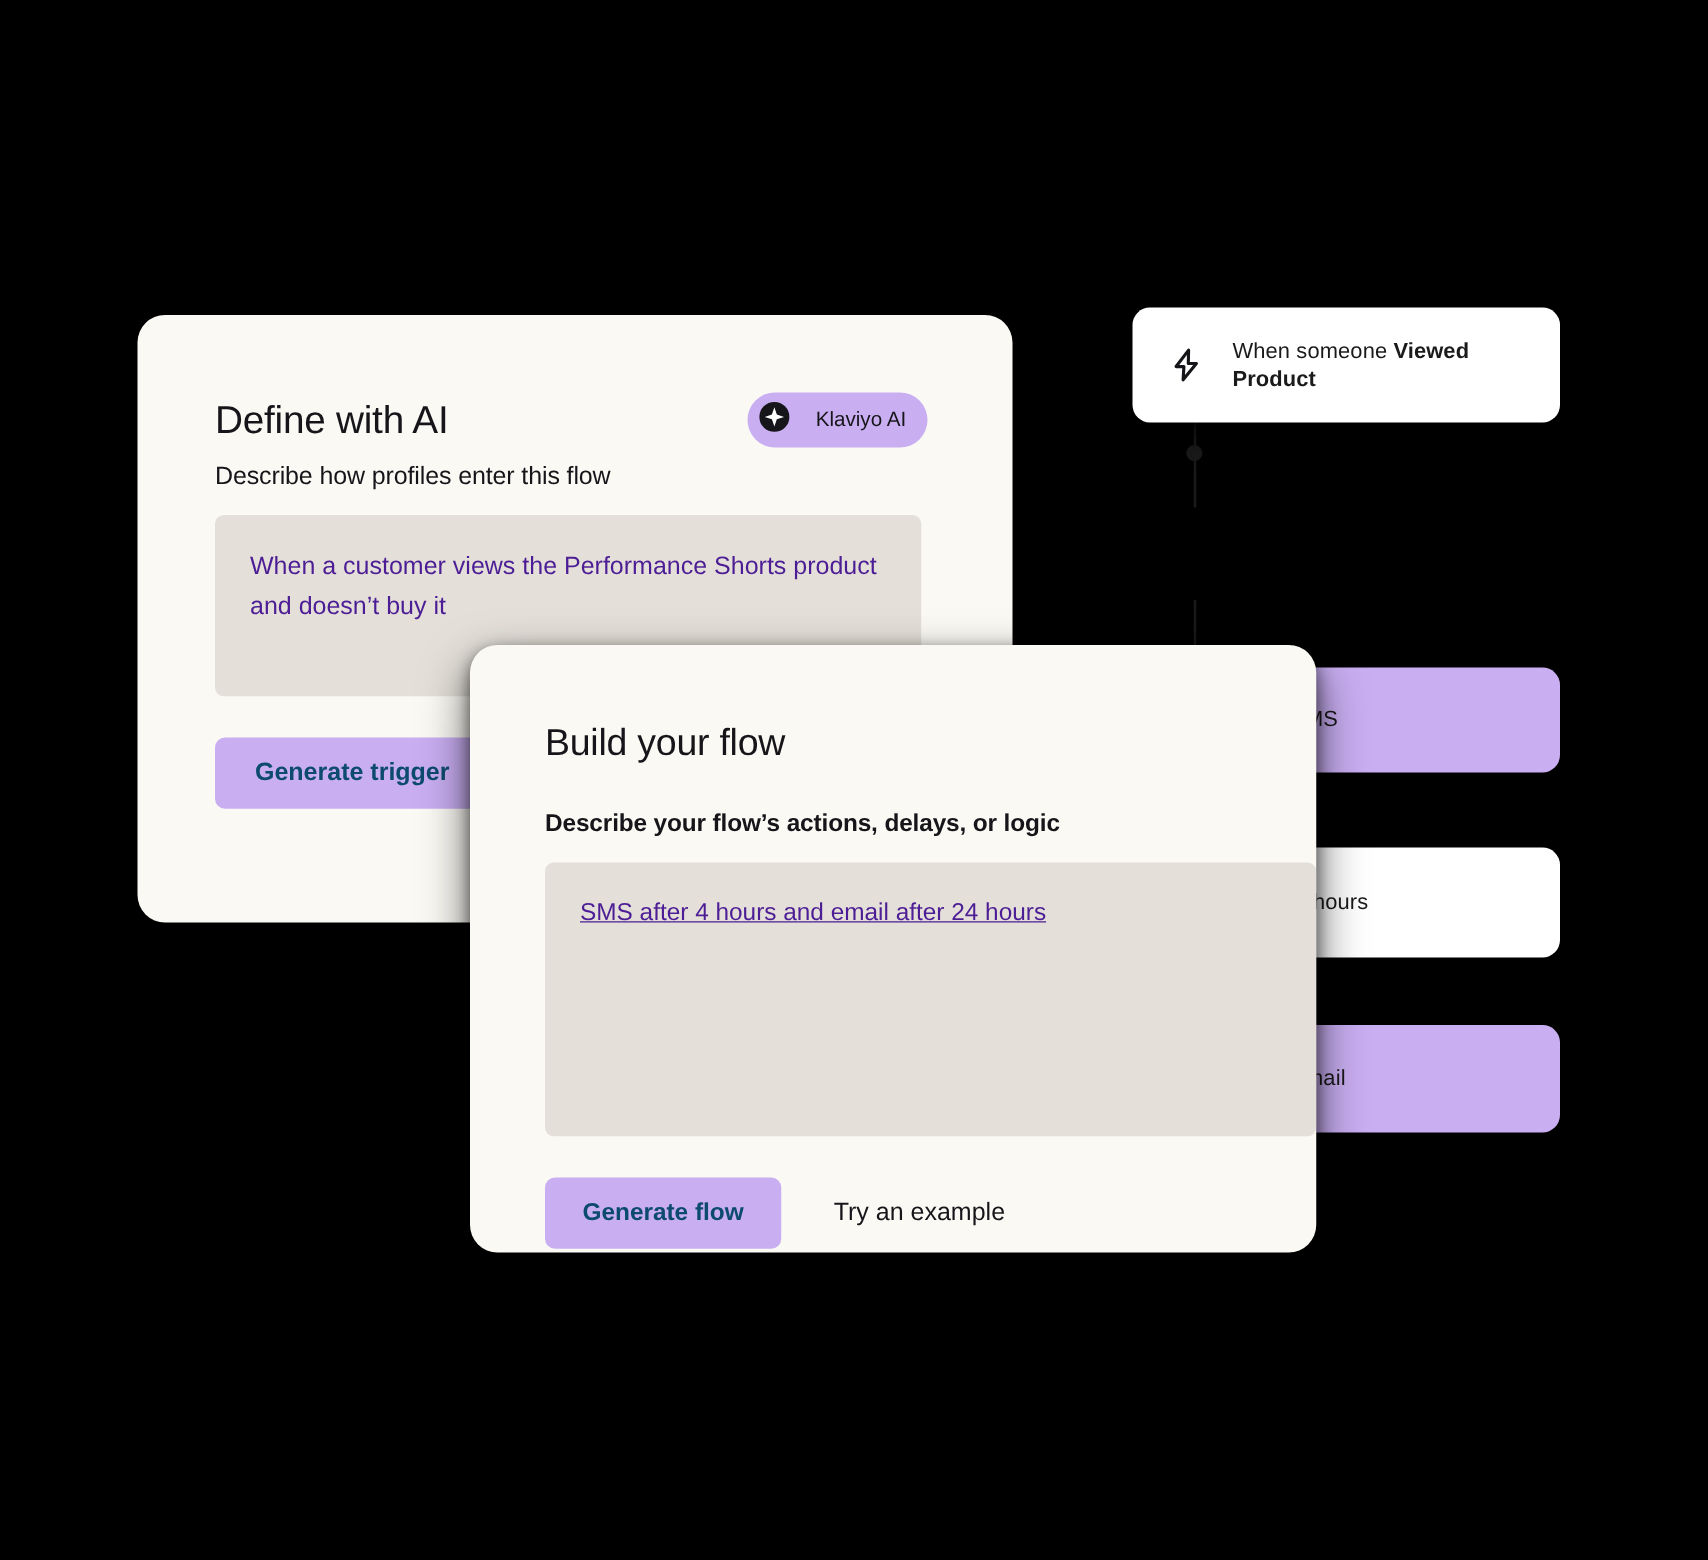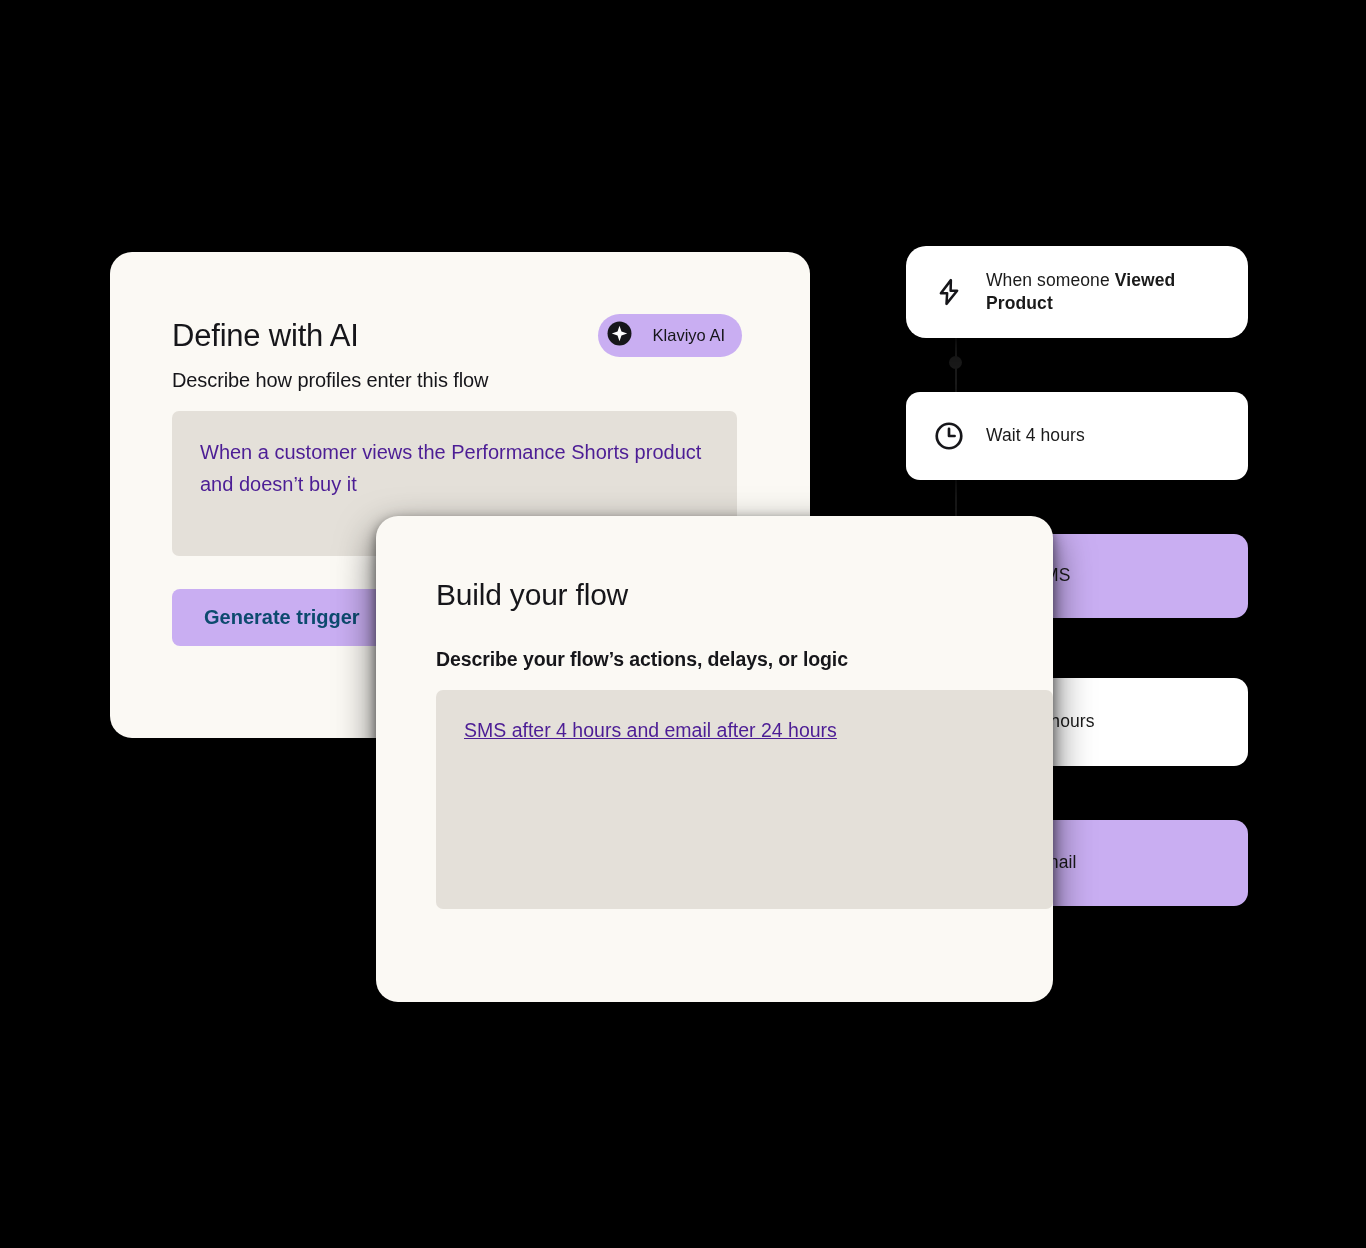--- a/index.html
+++ b/index.html
@@ -126,38 +126,29 @@
 
   <div class="flow-col">
     <div class="connector-line" style="top:338px;height:68px;"></div>
     <div class="connector-dot" style="left:949px;top:356px;"></div>
     <div class="connector-line" style="top:480px;height:62px;"></div>
     <div class="connector-line" style="top:612px;height:76px;"></div>
     <div class="connector-ring" style="left:948px;top:641px;"></div>
     <div class="connector-line" style="top:766px;height:64px;"></div>
   </div>
 
-  <div class="node white" style="top:246px;height:92px;border-radius:20px;">
+  <div class="node white" style="top:246px;height:92px;">
     <span class="node-icon">
       <svg width="30" height="30" viewBox="0 0 24 24" fill="none" stroke="#16161a" stroke-width="2" stroke-linejoin="round" stroke-linecap="round">
         <path d="M13.5 2.5 L5.5 13 h5 L10 21.5 L18.5 11 h-5.2 Z"></path>
       </svg>
     </span>
     <span class="node-label"><span>When someone </span><b>Viewed Product</b></span>
   </div>
 
-  <div class="node white" style="top:392px;height:88px;">
-    <span class="node-icon">
-      <svg width="32" height="32" viewBox="0 0 24 24" fill="none" stroke="#16161a" stroke-width="2" stroke-linecap="round" stroke-linejoin="round">
-        <circle cx="12" cy="12" r="9.2"></circle>
-        <path d="M12 6.6 V12 h4.2"></path>
-      </svg>
-    </span>
-    <span class="node-label">Wait 4 hours</span>
-  </div>
 
   <div class="node purple" style="top:534px;height:84px;">
     <span class="node-icon">
       <svg width="32" height="32" viewBox="0 0 24 24" fill="none" stroke="#16161a" stroke-width="2" stroke-linecap="round" stroke-linejoin="round">
         <path d="M12 2.8 A9.2 9.2 0 1 1 4.6 17.4 L3.2 21.2 L7.2 19.9 A9.2 9.2 0 0 0 12 2.8 Z"></path>
         <path d="M8.6 10.3 h6.8"></path>
         <path d="M8.6 13.9 h4.2"></path>
       </svg>
     </span>
     <span class="node-label">Send SMS</span>
@@ -205,16 +196,20 @@
     </div>
   </div>
 
   <div class="card" id="card-build">
     <div class="card-inner">
       <div class="card-head">
         <div class="card-title">Build your flow</div>
       </div>
       <div class="card-sub">Describe your flow’s actions, delays, or logic</div>
       <div class="textarea">SMS after 4 hours and email after 24 hours</div>
+      <div class="card-actions">
+        <button class="btn-primary">Generate flow</button>
+        <button class="btn-link">Try an example</button>
+      </div>
     </div>
   </div>
 
 </div>
 
 </body></html>

